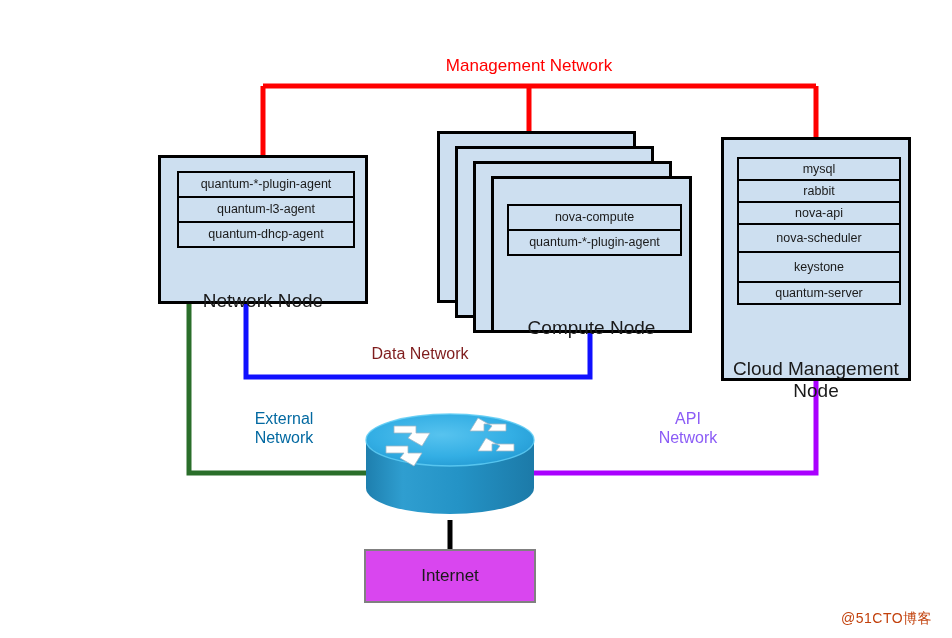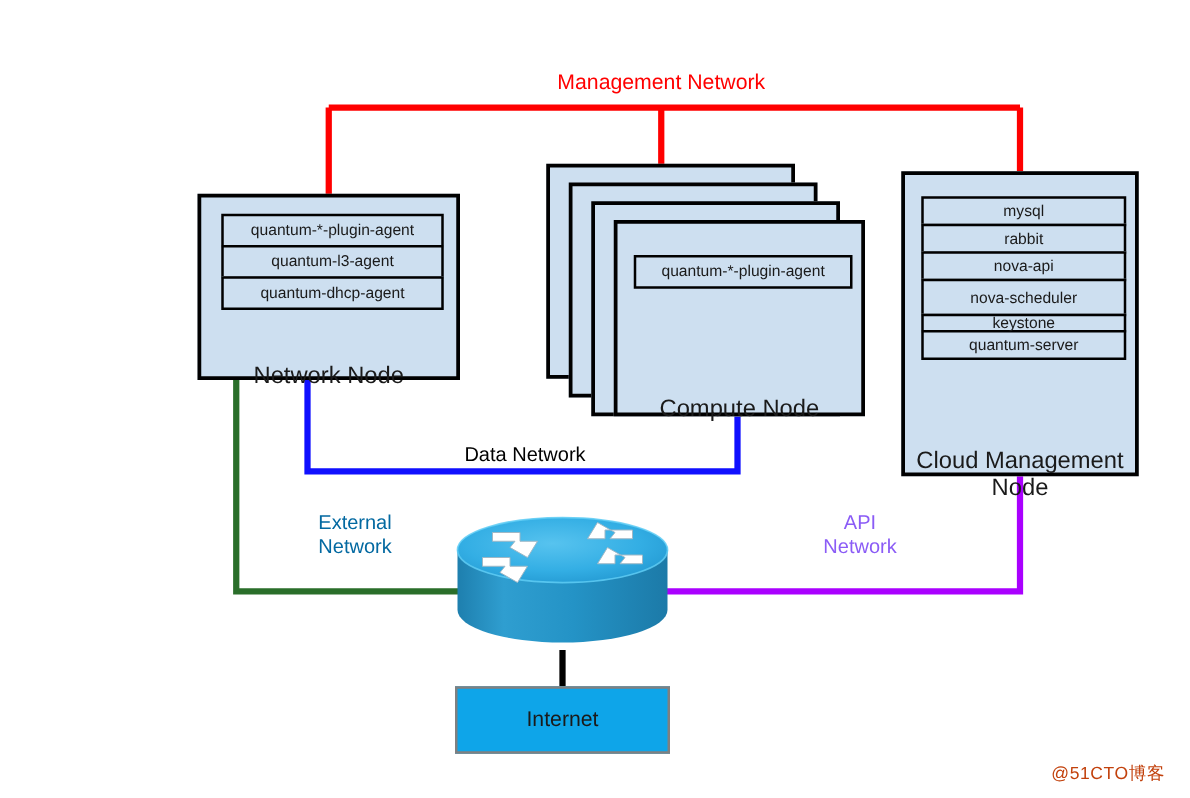--- a/index.html
+++ b/index.html
@@ -70,28 +70,28 @@
   }
 
   
   .net-label {
     position: absolute;
     font-size: 16px;
     line-height: 1.2;
     white-space: pre-line;
   }
   .mgmt-label { color: #ff0000; font-size: 17px; }
-  .data-label { color: #000000; margin-top: 11px; }
+  .data-label { color: #7f1d1d; }
   .ext-label  { color: #0369a1; }
   .api-label  { color: #8b5cf6; }
 
   
   .internet-box {
     position: absolute;
-    background: #0ea5e9;
+    background: #d946ef;
     border: 2px solid #808080;
     box-sizing: border-box;
     display: flex;
     align-items: center;
     justify-content: center;
     font-size: 17px;
     color: #1a1a1a;
   }
 
   
@@ -147,32 +147,33 @@
       <div class="svc" style="height:27px;">quantum-dhcp-agent</div>
     </div>
     <div class="node-title" style="top:104px;">Network Node</div>
   </div>
 
   <div class="stack-card" style="left:437px; top:131px; width:199px; height:172px;"></div>
   <div class="stack-card" style="left:455px; top:146px; width:199px; height:172px;"></div>
   <div class="stack-card" style="left:473px; top:161px; width:199px; height:172px;"></div>
   <div class="node" style="left:491px; top:176px; width:201px; height:157px;">
     <div class="svc-stack" style="left:13px; top:25px; width:175px;">
+      <div class="svc" style="height:27px;">nova-compute</div>
       <div class="svc" style="height:27px;">quantum-*-plugin-agent</div>
     </div>
     <div class="node-title" style="top:110px;">Compute Node</div>
   </div>
 
   <div class="node" style="left:721px; top:137px; width:190px; height:244px;">
     <div class="svc-stack" style="left:13px; top:17px; width:164px;">
       <div class="svc" style="height:24px;">mysql</div>
       <div class="svc" style="height:24px;">rabbit</div>
       <div class="svc" style="height:24px;">nova-api</div>
       <div class="svc" style="height:30px;">nova-scheduler</div>
-      <div class="svc" style="height:15px;">keystone</div>
+      <div class="svc" style="height:32px;">keystone</div>
       <div class="svc" style="height:24px;">quantum-server</div>
     </div>
     <div class="node-title" style="top:190px;">Cloud Management
 Node</div>
   </div>
 
   <div class="net-label data-label" style="left:330px; top:344px; width:180px; text-align:center;">Data Network</div>
 
   <div class="net-label ext-label" style="left:218px; top:409px; width:132px; text-align:center;">External
 Network</div>

